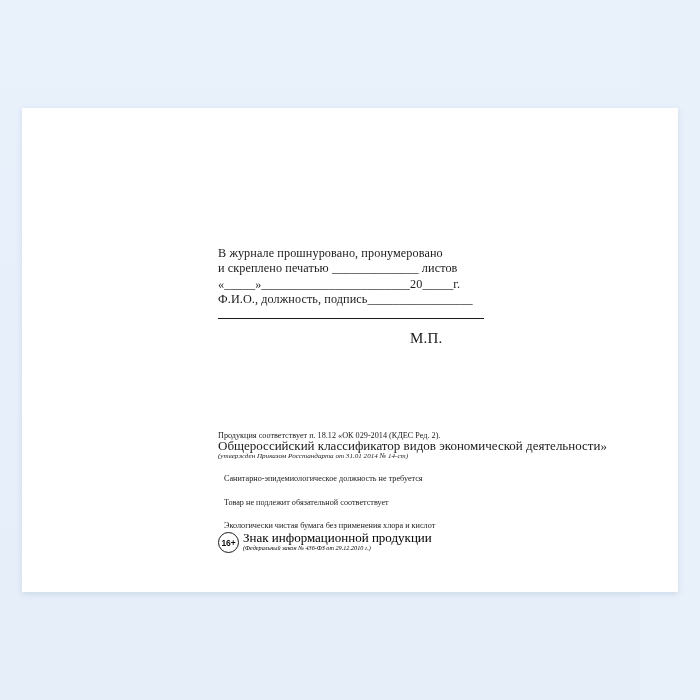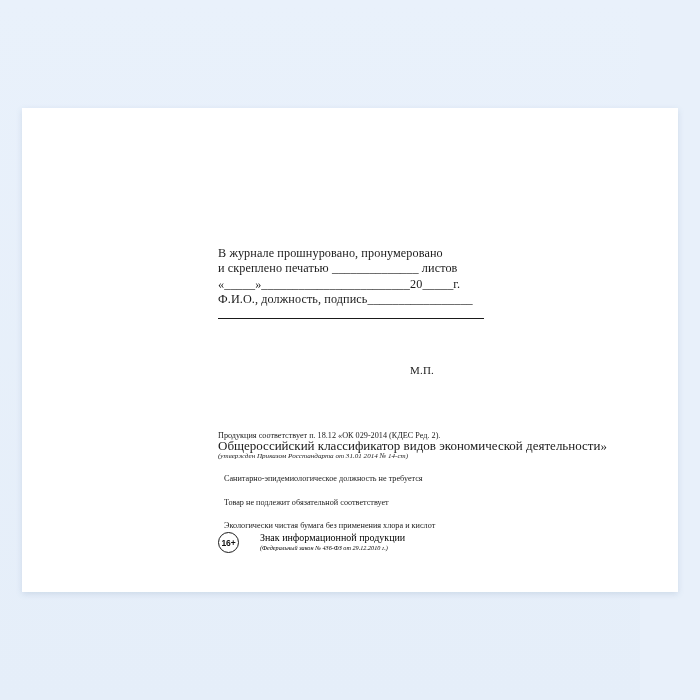--- a/index.html
+++ b/index.html
@@ -53,24 +53,23 @@
   .cert-line.rule {
     border-bottom: 1px solid #1a1a1a;
     width: 266px;
     height: 9px;
     margin-top: 1px;
   }
   .mp {
     position: absolute;
     left: 388px;
     top: 222px;
-    font-size: 11px;
+    font-size: 15px;
     color: #1a1a1a;
     letter-spacing: 0.2px;
-    margin-top: 34px;
   }
 
   
   .legal {
     position: absolute;
     left: 196px;
     top: 322px;
     width: 330px;
     color: #1a1a1a;
   }
@@ -100,38 +99,38 @@
     white-space: nowrap;
   }
 
   
   .age-row {
     position: absolute;
     left: 196px;
     top: 424px;
     display: flex;
     align-items: center;
-    gap: 21px;
+    gap: 4px;
   }
   .age-badge {
     width: 19px;
     height: 19px;
     border-radius: 50%;
     border: 1.1px solid #1a1a1a;
     display: flex;
     align-items: center;
     justify-content: center;
     font-size: 8.5px;
     font-family: "Liberation Sans", sans-serif;
     font-weight: bold;
     color: #111;
     letter-spacing: -0.2px;
   }
   .age-text .t1 {
-    font-size: 10px;
+    font-size: 13px;
     line-height: 10.5px;
     white-space: nowrap;
   }
   .age-text .t2 {
     font-size: 6.2px;
     line-height: 8.4px;
     font-style: italic;
     white-space: nowrap;
   }
 </style>

